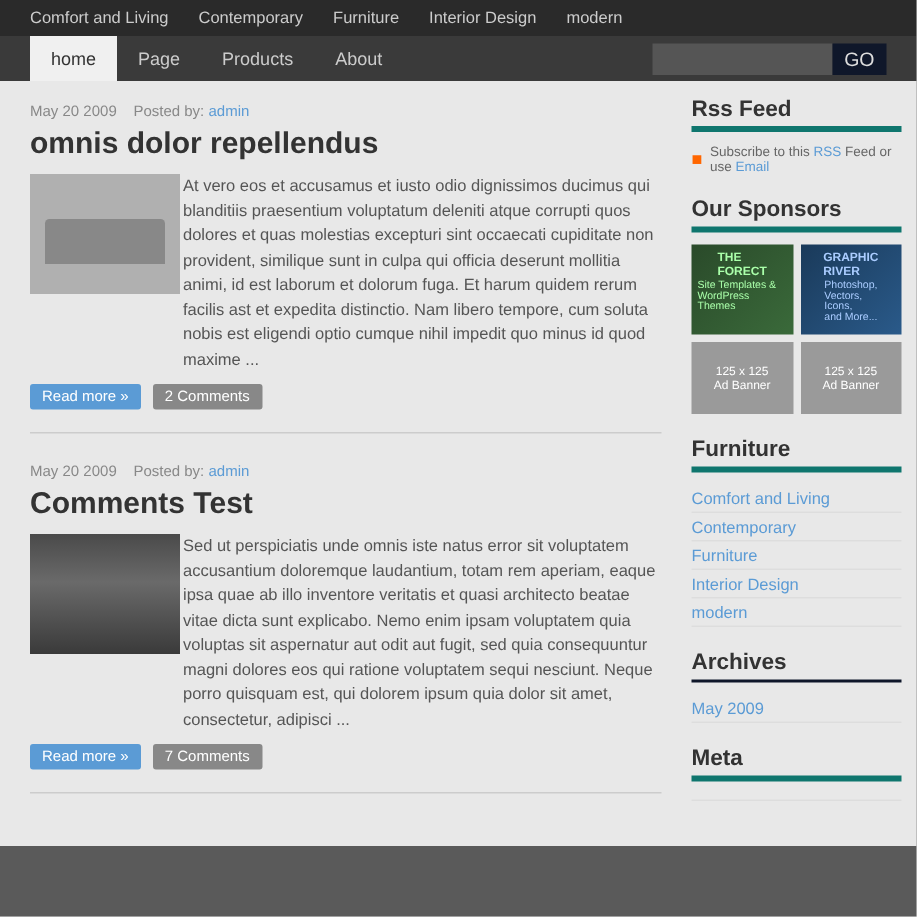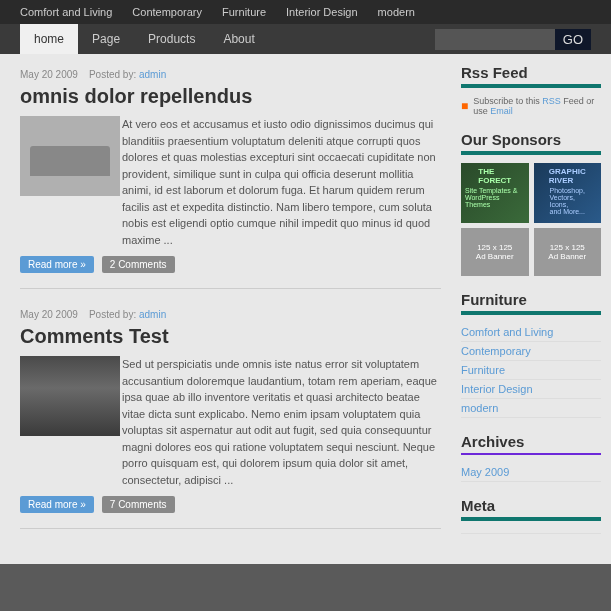--- a/index.html
+++ b/index.html
@@ -41,21 +41,21 @@
     .post-title { font-size: 20px; color: #333; font-weight: bold; margin-bottom: 8px; }
     .post-body { display: flex; gap: 2px; }
     .post-text { font-size: 11px; color: #555; line-height: 1.5; flex: 1; }
     .post-footer { margin-top: 8px; display: flex; gap: 8px; align-items: center; }
     .read-more { background: #5b9bd5; color: #fff; padding: 3px 8px; font-size: 10px; text-decoration: none; border-radius: 2px; }
     .comment-count { background: #888; color: #fff; padding: 3px 8px; font-size: 10px; text-decoration: none; border-radius: 2px; }
 
     
     .sidebar-section { margin-bottom: 15px; }
     .sidebar-title { font-size: 15px; color: #333; font-weight: bold; margin-bottom: 8px; border-bottom: 4px solid #0f766e; padding-bottom: 3px; }
-    .sidebar-title.archives-title { border-bottom: 2px solid #6d28d9; }
+    .sidebar-title.archives-title { border-bottom: 2px solid #0f172a; }
 
     
     .rss-feed { display: flex; align-items: center; gap: 5px; font-size: 10px; color: #666; }
     .rss-icon { color: #f60; font-size: 12px; }
     .rss-link { color: #5b9bd5; text-decoration: none; }
 
     
     .sponsors-grid { display: grid; grid-template-columns: 1fr 1fr; gap: 5px; margin-bottom: 5px; }
     .sponsor-banner { background: #2a4a2a; display: flex; flex-direction: column; align-items: center; justify-content: flex-start; padding: 4px; font-size: 9px; color: #fff; height: 60px; }
     .sponsor-banner.green { background: linear-gradient(135deg, #2a4a2a, #3a6a3a); }

